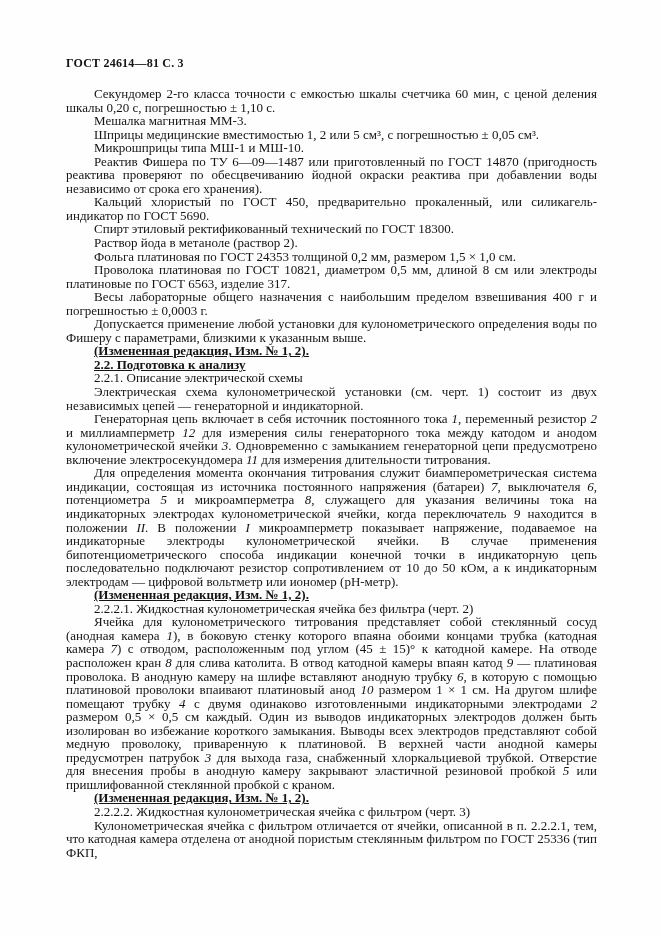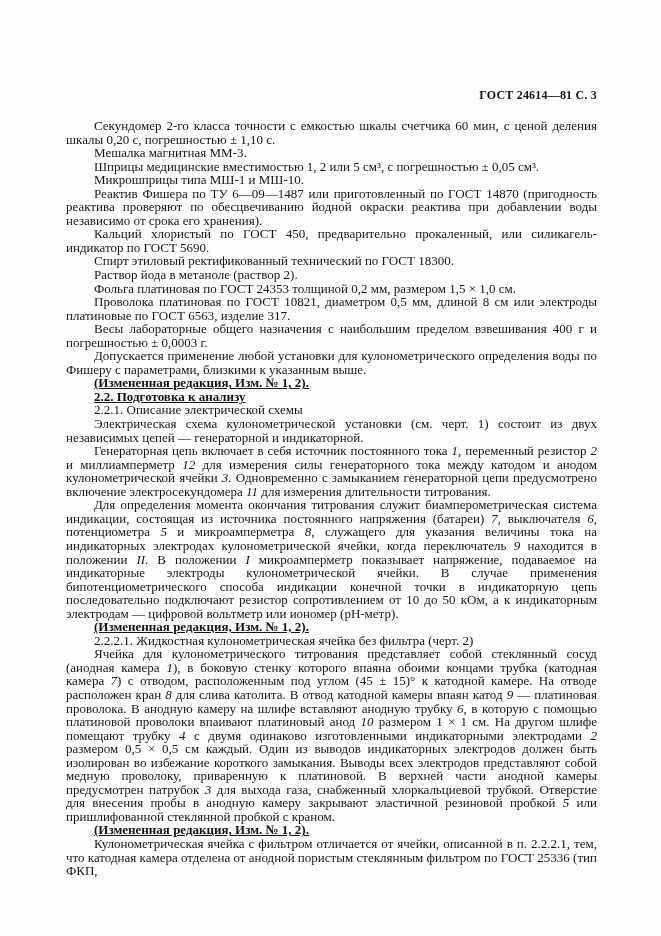--- a/index.html
+++ b/index.html
@@ -12,27 +12,26 @@
     width: 661px;
     height: 936px;
     background: #fefefe;
     box-sizing: border-box;
     padding: 56px 64px 30px 66px;
     overflow: hidden;
     font-family: "Liberation Serif", "DejaVu Serif", serif;
     color: #141414;
   }
   .page-header {
-    text-align: right;
+    text-align: left;
     font-weight: bold;
     font-size: 12px;
     line-height: 14px;
     margin-bottom: 17px;
     letter-spacing: 0.2px;
-    margin-top: 32px;
   }
   .document-body {
     font-size: 13px;
     line-height: 13.55px;
     text-align: justify;
   }
   .para {
     margin: 0;
     text-indent: 28px;
   }
@@ -67,15 +66,16 @@
       <p class="para bold">(Измененная редакция, Изм. № 1, 2).</p>
       <p class="para bold">2.2. Подготовка к анализу</p>
       <p class="para">2.2.1. Описание электрической схемы</p>
       <p class="para">Электрическая схема кулонометрической установки (см. черт. 1) состоит из двух независимых цепей — генераторной и индикаторной.</p>
       <p class="para">Генераторная цепь включает в себя источник постоянного тока <i>1</i>, переменный резистор <i>2</i> и миллиамперметр <i>12</i> для измерения силы генераторного тока между катодом и анодом кулонометрической ячейки <i>3</i>. Одновременно с замыканием генераторной цепи предусмотрено включение электросекундомера <i>11</i> для измерения длительности титрования.</p>
       <p class="para">Для определения момента окончания титрования служит биамперометрическая система индикации, состоящая из источника постоянного напряжения (батареи) <i>7</i>, выключателя <i>6</i>, потенциометра <i>5</i> и микроамперметра <i>8</i>, служащего для указания величины тока на индикаторных электродах кулонометрической ячейки, когда переключатель <i>9</i> находится в положении <i>II</i>. В положении <i>I</i> микроамперметр показывает напряжение, подаваемое на индикаторные электроды кулонометрической ячейки. В случае применения бипотенциометрического способа индикации конечной точки в индикаторную цепь последовательно подключают резистор сопротивлением от 10 до 50 кОм, а к индикаторным электродам — цифровой вольтметр или иономер (pH-метр).</p>
       <p class="para bold">(Измененная редакция, Изм. № 1, 2).</p>
       <p class="para">2.2.2.1. Жидкостная кулонометрическая ячейка без фильтра (черт. 2)</p>
       <p class="para">Ячейка для кулонометрического титрования представляет собой стеклянный сосуд (анодная камера <i>1</i>), в боковую стенку которого впаяна обоими концами трубка (катодная камера <i>7</i>) с отводом, расположенным под углом (45 ± 15)° к катодной камере. На отводе расположен кран <i>8</i> для слива католита. В отвод катодной камеры впаян катод <i>9</i> — платиновая проволока. В анодную камеру на шлифе вставляют анодную трубку <i>6</i>, в которую с помощью платиновой проволоки впаивают платиновый анод <i>10</i> размером 1 × 1 см. На другом шлифе помещают трубку <i>4</i> с двумя одинаково изготовленными индикаторными электродами <i>2</i> размером 0,5 × 0,5 см каждый. Один из выводов индикаторных электродов должен быть изолирован во избежание короткого замыкания. Выводы всех электродов представляют собой медную проволоку, приваренную к платиновой. В верхней части анодной камеры предусмотрен патрубок <i>3</i> для выхода газа, снабженный хлоркальциевой трубкой. Отверстие для внесения пробы в анодную камеру закрывают эластичной резиновой пробкой <i>5</i> или пришлифованной стеклянной пробкой с краном.</p>
       <p class="para bold">(Измененная редакция, Изм. № 1, 2).</p>
+      <p class="para">2.2.2.2. Жидкостная кулонометрическая ячейка с фильтром (черт. 3)</p>
       <p class="para">Кулонометрическая ячейка с фильтром отличается от ячейки, описанной в п. 2.2.2.1, тем, что катодная камера отделена от анодной пористым стеклянным фильтром по ГОСТ 25336 (тип ФКП,</p>
     </div>
 </div>
 
 </body></html>

